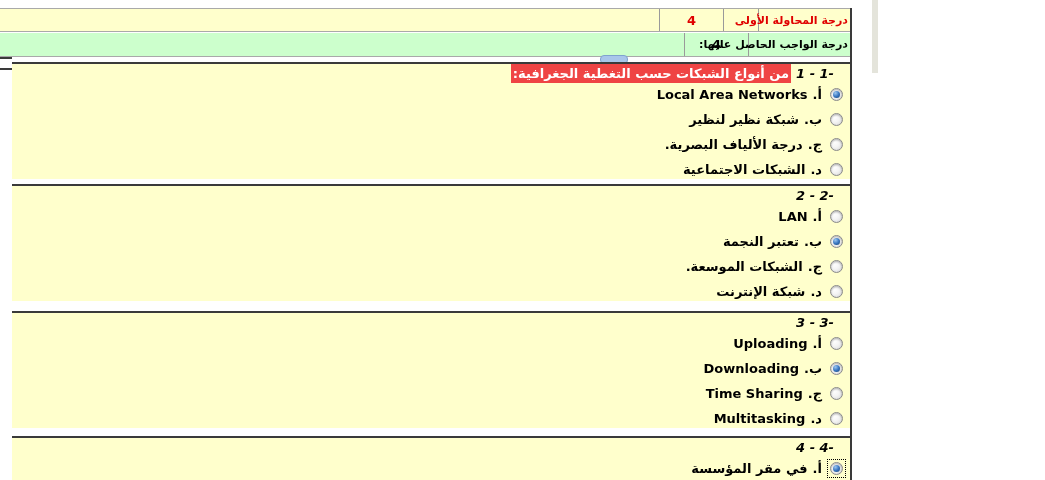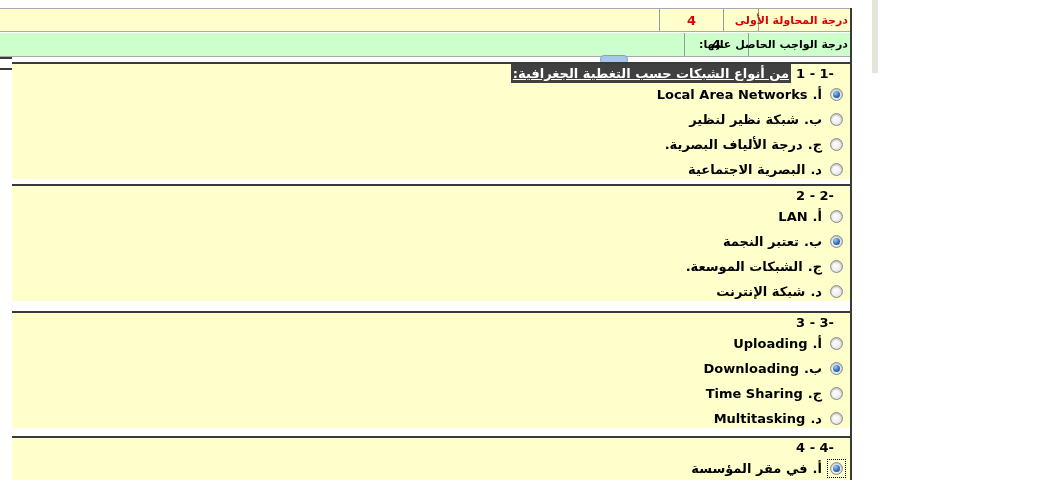--- a/index.html
+++ b/index.html
@@ -33,23 +33,23 @@
                 border:1px solid #7FA3CF;border-radius:4px;box-sizing:border-box;}
   
   .qbox{position:absolute;left:12px;width:838px;background:#FFFFCC;border-top:2px solid #3a3a3a;
         box-sizing:border-box;direction:rtl;overflow:hidden;padding-top:1px;}
   #q1{top:62px;height:117px;}
   #q2{top:184px;height:117px;}
   #q3{top:311px;height:117px;}
   #q4{top:436px;height:44px;}
   .qtitle{display:flex;flex-direction:row;align-items:center;gap:5px;padding-right:16px;
           height:17px;line-height:17px;font-size:13px;font-weight:bold;color:#000;}
-  .qnum{direction:ltr;unicode-bidi:isolate;white-space:pre;}
+  .qnum{direction:ltr;unicode-bidi:isolate;white-space:pre;font-style:italic;}
   .qtext{white-space:nowrap;}
-  .qtext.hl{background:#404040;color:#ffffff;padding:1px 2px;text-decoration:underline;}
+  .qtext.hl{background:#ef4444;color:#ffffff;padding:1px 2px;}
   .opt{display:flex;flex-direction:row;align-items:center;gap:5px;height:25px;margin-right:4px;
        font-size:13px;font-weight:bold;color:#000;}
   .otext{unicode-bidi:plaintext;white-space:nowrap;padding-left:38px;}
   
   .rwrap{display:inline-flex;padding:2px;border:1px solid transparent;}
   .rwrap.focus{border:1px dotted #000;}
   .radio{width:13px;height:13px;border-radius:50%;box-sizing:border-box;
          border:1px solid #8a8a8a;
          background:radial-gradient(circle at 32% 30%, #ffffff 0%, #f4f4f4 45%, #d9d9d9 100%);
          box-shadow:inset 0 1px 2px rgba(0,0,0,.30);}
@@ -113,21 +113,21 @@
           <span class="radio"></span>
         </span>
       <span>ج.</span>
       <span class="otext">درجة الألياف البصرية.</span>
     </div>
     <div class="opt">
       <span class="rwrap">
           <span class="radio"></span>
         </span>
       <span>د.</span>
-      <span class="otext">البصرية الاجتماعية</span>
+      <span class="otext">الشبكات الاجتماعية</span>
     </div>
   </div>
 
   <div class="qbox" id="q2">
     <div class="qtitle">
       <span class="qnum">2 - 2-</span>
     </div>
     <div class="opt">
       <span class="rwrap">
           <span class="radio"></span>

